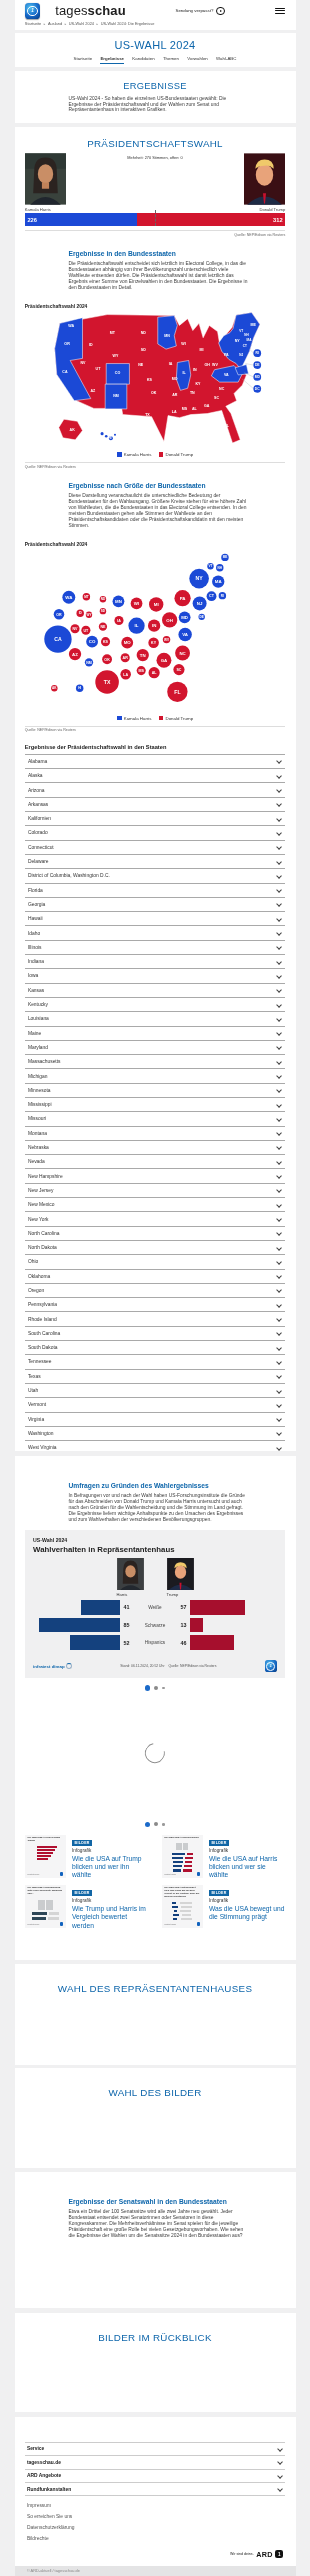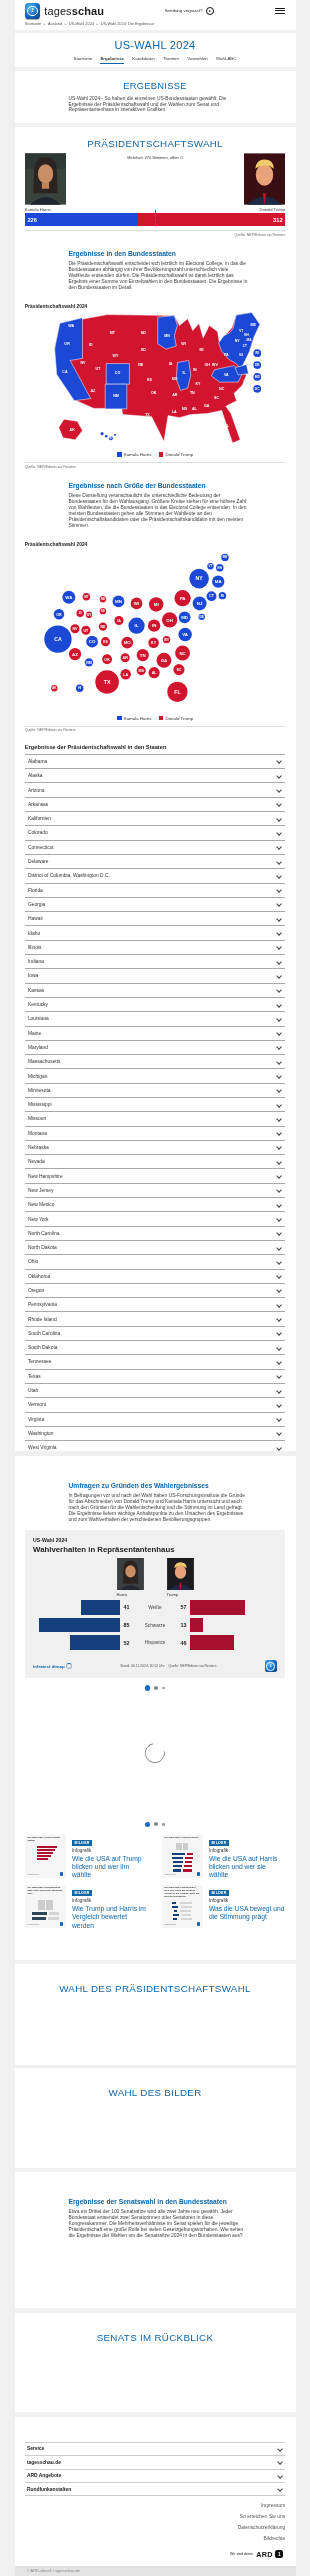--- a/index.html
+++ b/index.html
@@ -3,21 +3,21 @@
 <meta charset="utf-8">
 <style>
   html,body{margin:0;padding:0;background:#f0f0f1;}
   body{width:310px;font-family:"Liberation Sans",sans-serif;color:#1d1d1d;-webkit-font-smoothing:antialiased;}
   .card{background:#fff;margin:0 14.5px;box-sizing:border-box;overflow:hidden;position:relative;}
   
   #headerCard{height:29.5px;margin-bottom:3.1px;}
   .hdr-row{display:flex;align-items:center;padding:3.1px 10.3px 0 10.3px;}
   .ts-logo{width:15.5px;height:15.5px;border-radius:3.6px;background:radial-gradient(circle at 35% 30%,#53c3f1 0%,#1467c8 55%,#083a80 100%);display:flex;align-items:center;justify-content:center;box-shadow:0 0.5px 1px rgba(0,0,0,.35);}
   .ts-logo .globe{width:8.3px;height:8.3px;border:1px solid #fff;border-radius:50%;display:flex;align-items:center;justify-content:center;color:#fff;font-size:4.7px;font-weight:700;font-style:italic;}
-  .ts-word{font-size:11px;margin-left:4px;letter-spacing:0.1px;}
+  .ts-word{font-size:13px;margin-left:15px;letter-spacing:0.1px;}
   .ts-word b{font-weight:700;}
   .hdr-mid{flex:1;display:flex;align-items:center;justify-content:center;gap:3.1px;font-size:4.4px;color:#222;}
   .play-ic{width:6.7px;height:6.7px;border:0.6px solid #111;border-radius:50%;display:flex;align-items:center;justify-content:center;}
   .play-ic:after{content:"";display:block;width:0;height:0;border-left:2.6px solid #111;border-top:1.6px solid transparent;border-bottom:1.6px solid transparent;margin-left:0.5px;}
   .burger{width:10.3px;display:flex;flex-direction:column;gap:1.6px;}
   .burger span{height:1px;background:#111;border-radius:0.5px;}
   .crumbs{padding:2.6px 10.3px 0 10.3px;font-size:3.9px;color:#555;display:flex;gap:2.6px;align-items:center;}
   .crumbs .sep{color:#888;font-size:3.1px;}
   
   #titleCard{height:34px;margin-bottom:4.1px;text-align:center;}
@@ -100,21 +100,21 @@
   .t-title-main{color:#0e66ab;font-size:6.7px;line-height:8.3px;margin-top:1.6px;}
   .mini-photo{width:5.7px;height:7.8px;background:#caccce;display:inline-block;}
   
   .plainCard{display:block;}
   #reprCard{height:101px;margin-bottom:3.1px;}
   #senCard{height:100px;margin-bottom:4.1px;}
   #senErgCard{height:136px;margin-bottom:4.7px;padding-top:12.4px;}
   #rueckCard{height:99px;margin-bottom:4.7px;}
   .big-head{color:#0e66ab;text-align:center;font-size:9.8px;font-weight:400;letter-spacing:0.3px;margin-top:18.6px;}
   
-  #footCard{height:149px;padding-top:25px;text-align:right;}
+  #footCard{height:149px;padding-top:25px;}
   .f-list{margin:0 10.3px;}
   .f-row{height:12.4px;border-top:0.5px solid #ccc;display:flex;align-items:center;justify-content:space-between;padding:0 2.1px;}
   .f-row:last-of-type{border-bottom:0.5px solid #ccc;}
   .f-row .lbl{font-size:4.9px;font-weight:700;color:#222;}
   .f-links{margin:7.2px 10.3px 0 12.4px;}
   .f-link{font-size:4.9px;color:#555;margin-bottom:5.7px;}
   .ard-foot{position:absolute;right:12.4px;bottom:7.2px;display:flex;align-items:center;gap:2.6px;}
   .ard-claim{font-size:3.6px;color:#222;}
   .ard-word{font-size:7.2px;font-weight:700;color:#111;letter-spacing:0.3px;}
   .ard-blk{width:7.8px;height:7.8px;background:#111;border-radius:2.1px;color:#fff;font-size:4.7px;font-weight:700;display:flex;align-items:center;justify-content:center;}
@@ -815,33 +815,33 @@
             <span>infratest dimap</span>
             <span class="t-ard"></span>
           </div>
         </div>
         <div class="t-body"><span class="badge">BILDER</span><div class="kicker">Infografik</div><div class="t-title-main">Was die USA bewegt und die Stimmung prägt</div></div>
       </div>
     </div>
 </div>
 
 <div class="card plainCard" id="reprCard">
-  <div class="big-head">WAHL DES PRÄSIDENTSCHAFTSWAHL</div>
+  <div class="big-head">WAHL DES REPRÄSENTANTENHAUSES</div>
 </div>
 <div class="card plainCard" id="senCard">
   <div class="big-head">WAHL DES BILDER</div>
 </div>
 <div class="card" id="senErgCard">
   <div class="indent">
     <div class="h3-blue">Ergebnisse der Senatswahl in den Bundesstaaten</div>
     <div class="body-txt">Etwa ein Drittel der 100 Senatssitze wird alle zwei Jahre neu gewählt. Jeder Bundesstaat entsendet zwei Senatorinnen oder Senatoren in diese Kongresskammer. Die Mehrheitsverhältnisse im Senat spielen für die jeweilige Präsidentschaft eine große Rolle bei vielen Gesetzgebungsvorhaben. Wie sehen die Ergebnisse der Wahlen um die Senatssitze 2024 in den Bundesstaaten aus?</div>
   </div>
 </div>
 <div class="card plainCard" id="rueckCard">
-  <div class="big-head">SENATS IM RÜCKBLICK</div>
+  <div class="big-head">BILDER IM RÜCKBLICK</div>
 </div>
 
 <div class="card" id="footCard">
   <div class="f-list" id="footAcc">
       <div class="f-row">
         <span class="lbl">Service</span>
         <span class="chev"></span>
       </div>
       <div class="f-row">
         <span class="lbl">tagesschau.de</span>

